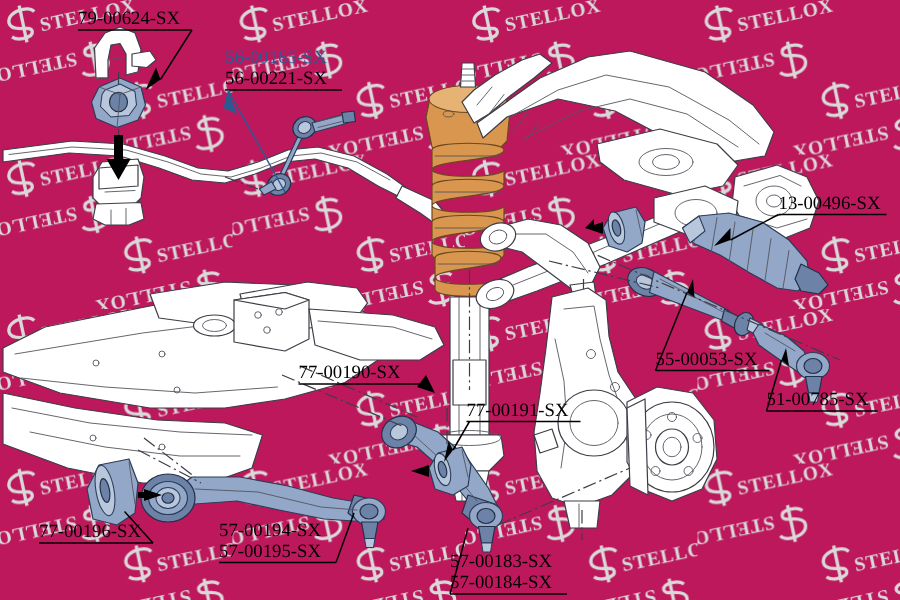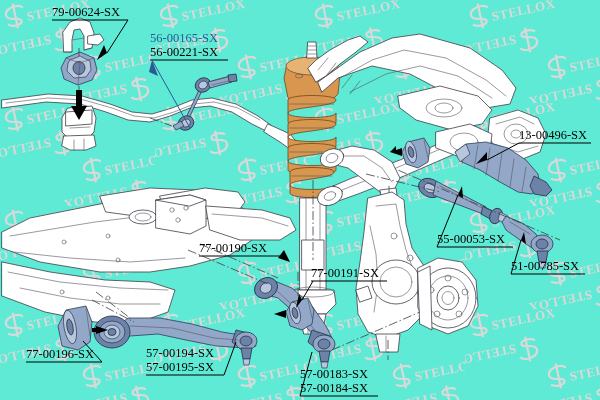--- a/index.html
+++ b/index.html
@@ -7,21 +7,21 @@
     padding: 0;
     background: #ffffff;
   }
   body {
     font-family: "Liberation Serif", serif;
   }
   #diagram-root {
     position: relative;
     width: 600px;
     height: 400px;
-    background: #5eead4;
+    background: #be185d;
     overflow: hidden;
   }
   #svg-layer {
     position: absolute;
     left: 0;
     top: 0;
     width: 600px;
     height: 400px;
   }
   .wm-text {

